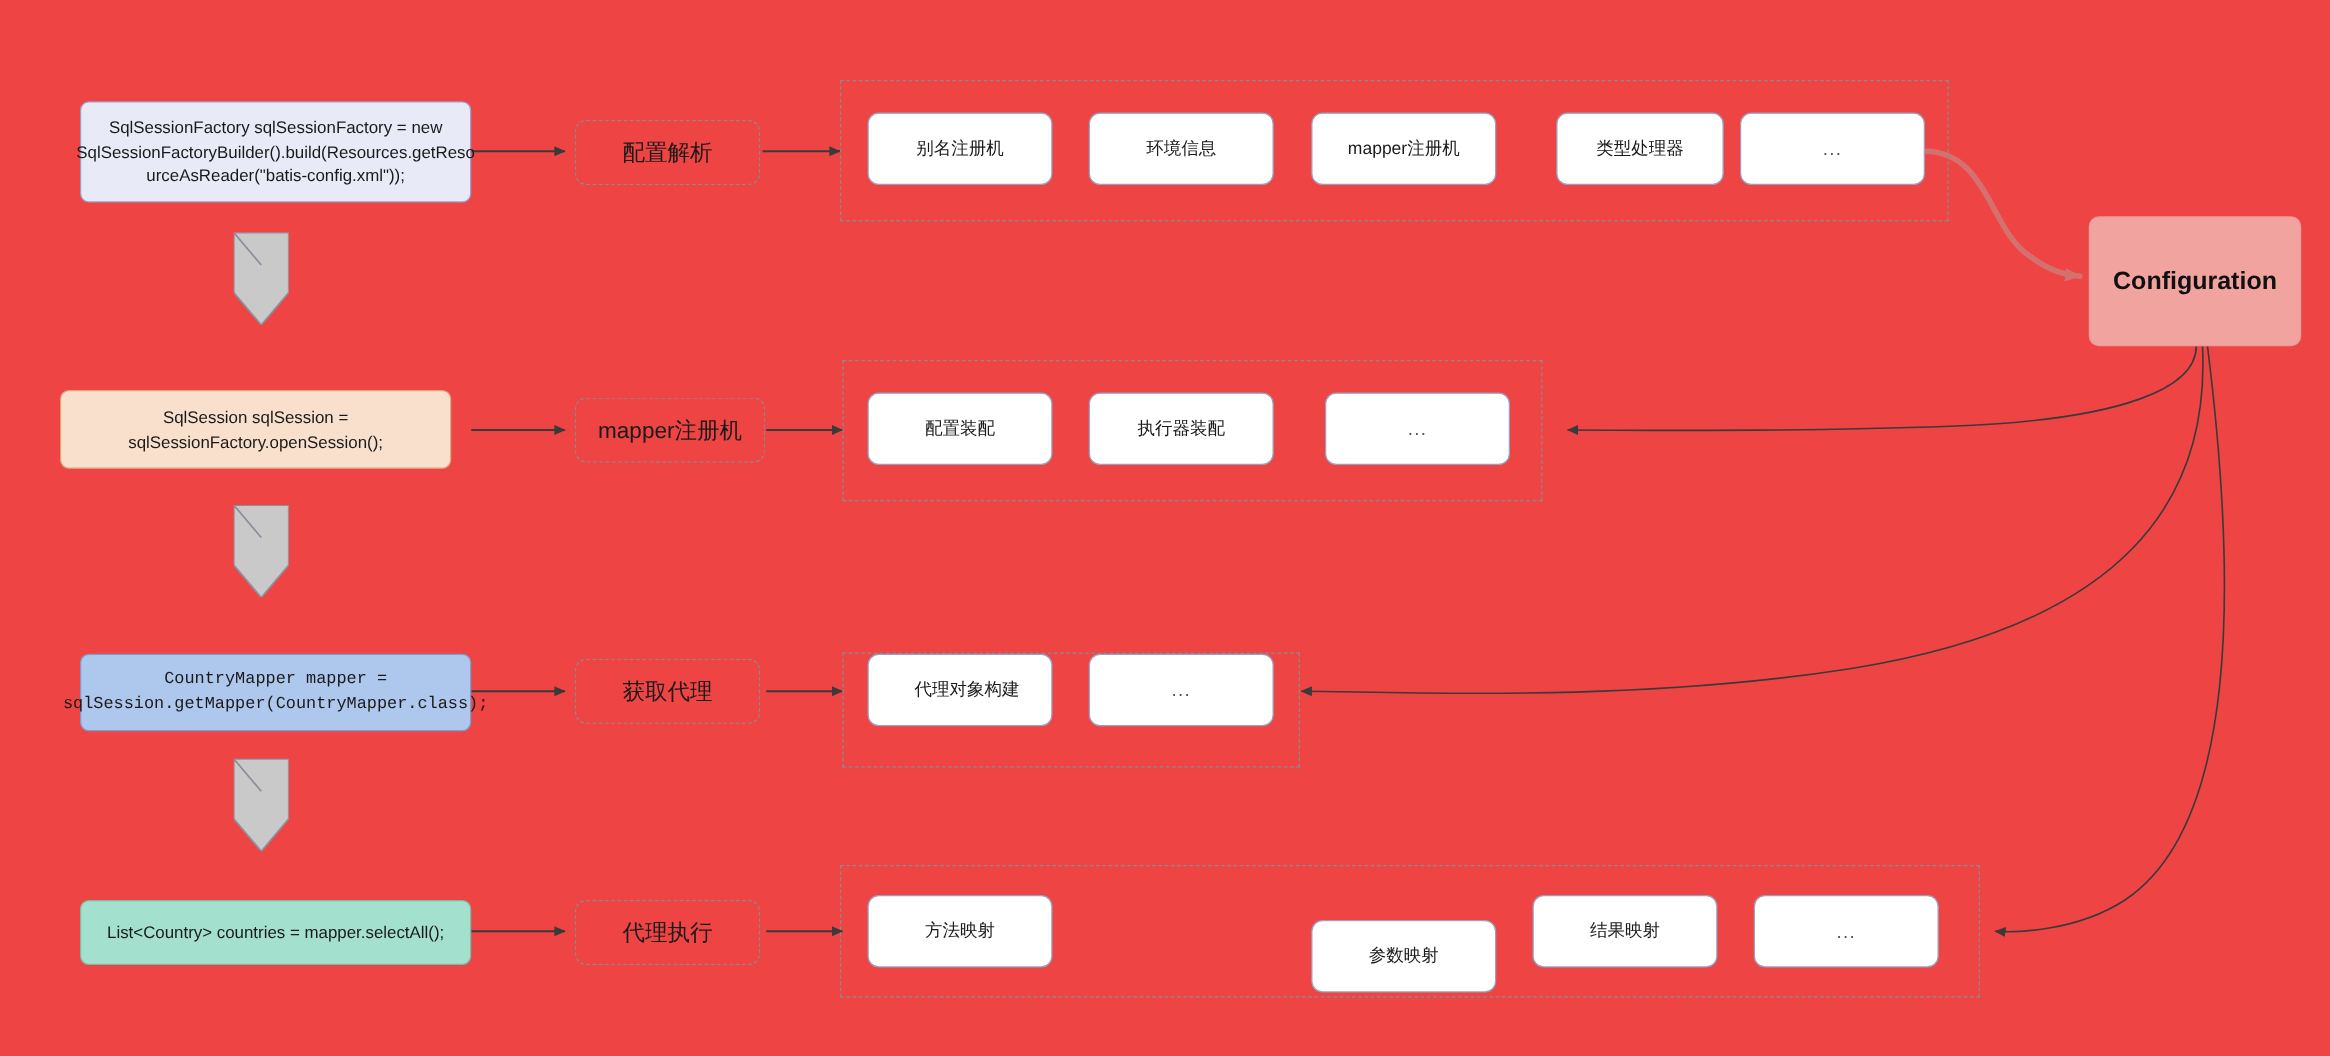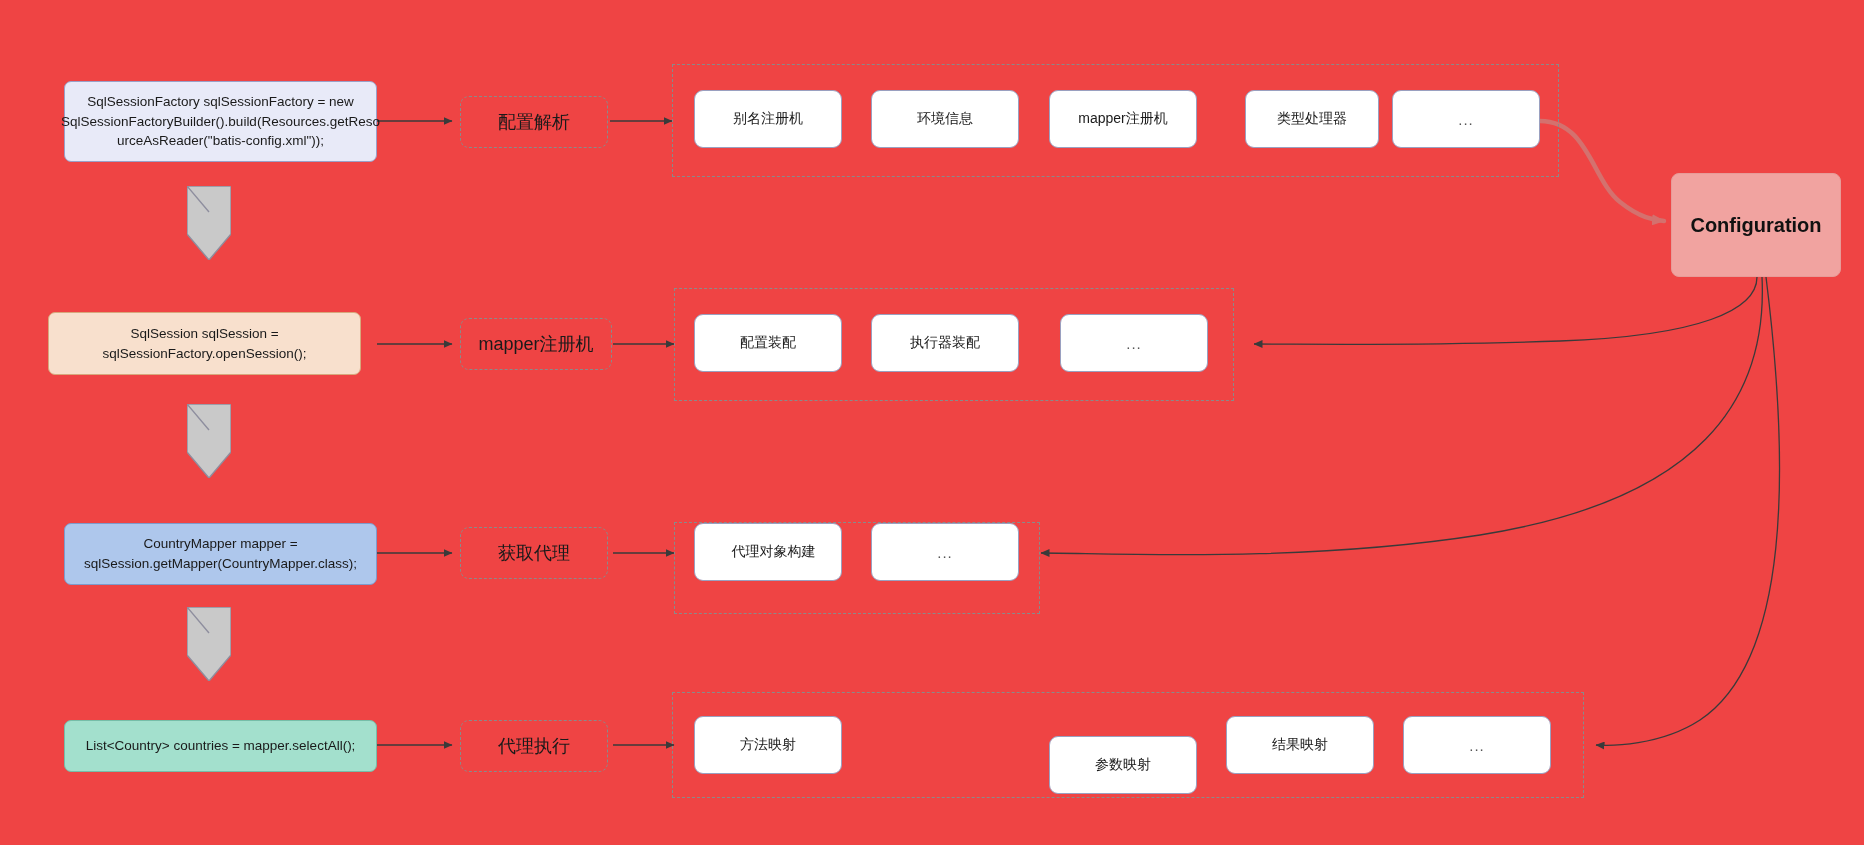--- a/index.html
+++ b/index.html
@@ -200,21 +200,21 @@
 sqlSessionFactory.openSession();</div>
 
   <div class="step-box" style="left:460px; top:318px; width:152px; height:52px;">mapper注册机</div>
 
   <div class="group-box" style="left:674px; top:288px; width:560px; height:113px;"></div>
 
   <div class="item-box" style="left:694px; top:314px; width:148px; height:58px;">配置装配</div>
   <div class="item-box" style="left:871px; top:314px; width:148px; height:58px;">执行器装配</div>
   <div class="item-box ellipsis" style="left:1060px; top:314px; width:148px; height:58px;">...</div>
 
-  <div class="code-box c-blue" style="left:64px; top:523px; width:313px; height:62px;">CountryMapper mapper =
+  <div class="code-box c-blue" style="left:64px; top:523px; width:313px; height:62px;font-family:Liberation Mono, monospace;">CountryMapper mapper =
 sqlSession.getMapper(CountryMapper.class);</div>
 
   <div class="step-box" style="left:460px; top:527px; width:148px; height:52px;">获取代理</div>
 
   <div class="group-box" style="left:674px; top:522px; width:366px; height:92px;"></div>
 
   <div class="item-box" style="left:694px; top:523px; width:148px; height:58px;padding-left:11px;">代理对象构建</div>
   <div class="item-box ellipsis" style="left:871px; top:523px; width:148px; height:58px;">...</div>
 
   <div class="code-box c-green" style="left:64px; top:720px; width:313px; height:52px;">List&lt;Country&gt; countries = mapper.selectAll();</div>

